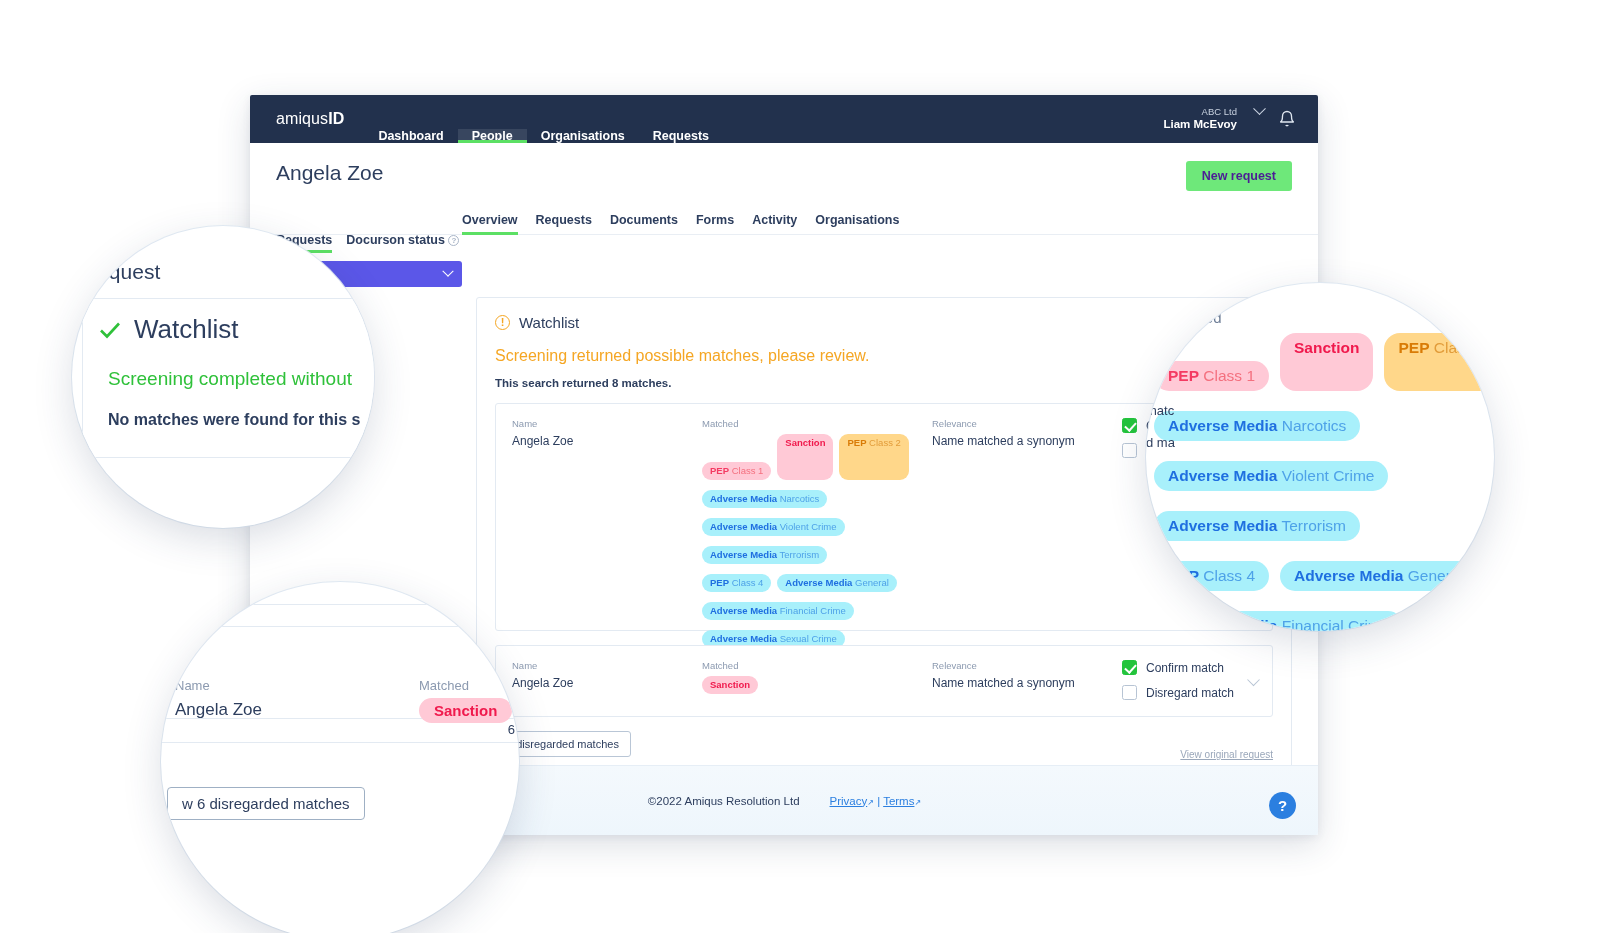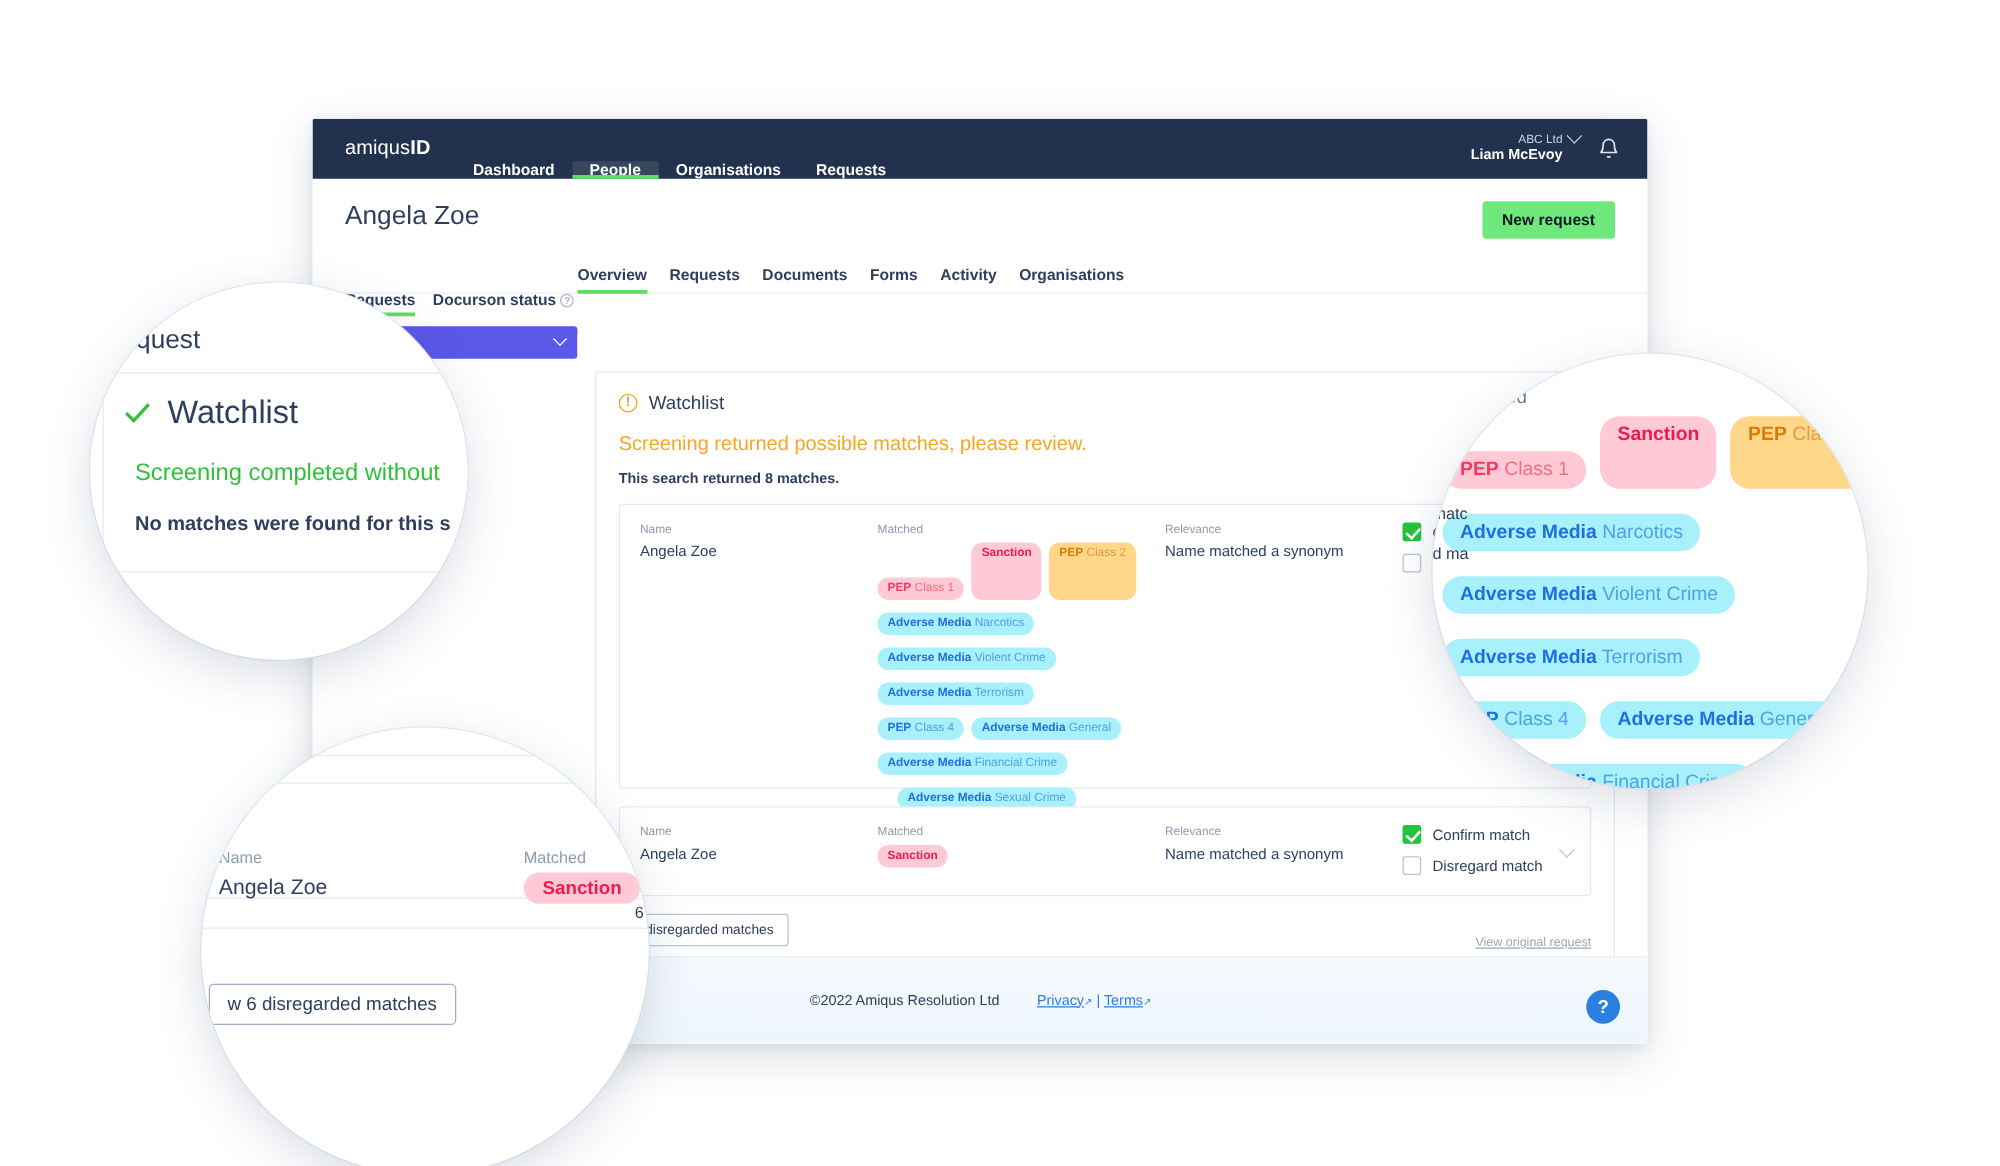--- a/index.html
+++ b/index.html
@@ -39,35 +39,35 @@
     position: relative; cursor: pointer; white-space: nowrap;
   }
   .nav-item.active { background: rgba(255,255,255,.10); }
   .nav-item.active::after {
     content:""; position:absolute; left:0; right:0; bottom:0;
     height:3px; background:#5ce064;
   }
   .nav-right {
     margin-left:auto; display:flex; align-items:center; gap:14px; padding-right:22px;
   }
-  .user-block { text-align:right; line-height:1.15; display:flex; align-items:flex-start; gap:5px;}
+  .user-block { text-align:right; line-height:1.15; display:flex; align-items:flex-start; gap:18px;}
   .user-org { font-size: 9.5px; color:#c9d2e0; font-weight:400; }
   .user-name { font-size: 11.5px; font-weight:700; color:#fff; }
   .chev-down { width:9px; height:9px; border-right:1.6px solid #c9d2e0; border-bottom:1.6px solid #c9d2e0; transform: rotate(45deg) translate(-2px,-2px); }
   .bell { width:18px; height:18px; }
 
   
   .page-header {
     padding: 18px 26px 0 26px;
     display:flex; align-items:flex-start; justify-content:space-between;
     background:#fff;
   }
   .page-title { font-size: 21px; color:#2d3e5e; font-weight:400; }
   .btn-new {
-    background:#6ee87a; color:#0f172a; border:none; border-radius:3px;
+    background:#6ee87a; color:#4c1d95; border:none; border-radius:3px;
     font-size: 12.5px; font-weight:700; padding: 8px 16px; cursor:pointer;
     box-shadow:none;
   }
 
   
   .tabs-row {
     display:flex; align-items:flex-end; gap:18px;
     padding: 14px 26px 0 212px;
     border-bottom:1px solid #e9eef4; background:#fff; height:44px;
   }
@@ -352,21 +352,21 @@
                 <div style="flex-basis: 100%; height: 0px;"></div>
                 <div class="tag tag-cyan" style="margin-left: 0px;"><b>Adverse Media</b><span> Violent Crime</span></div>
                 <div style="flex-basis: 100%; height: 0px;"></div>
                 <div class="tag tag-cyan" style="margin-left: 0px;"><b>Adverse Media</b><span> Terrorism</span></div>
                 <div style="flex-basis: 100%; height: 0px;"></div>
                 <div class="tag tag-cyan" style="margin-left: 0px;"><b>PEP</b><span> Class 4</span></div>
                 <div class="tag tag-cyan"><b>Adverse Media</b><span> General</span></div>
                 <div style="flex-basis: 100%; height: 0px;"></div>
                 <div class="tag tag-cyan" style="margin-left: 0px;"><b>Adverse Media</b><span> Financial Crime</span></div>
                 <div style="flex-basis: 100%; height: 0px;"></div>
-                <div class="tag tag-cyan" style="margin-left: 16px;"><b>Adverse Media</b><span> Sexual Crime</span></div>
+                <div class="tag tag-cyan" style="margin-left: 0px;"><b>Adverse Media</b><span> Sexual Crime</span></div>
                 <div style="flex-basis: 100%; height: 0px;"></div>
                 <div class="tag tag-cyan" style="margin-left: 0px;"><b>Adverse Media</b><span> Fraud</span></div>
               </div>
           </div>
           <div class="col-relevance">
             <div class="col-label">Relevance</div>
             <div class="col-value">Name matched a synonym</div>
           </div>
           <div class="col-actions">
             <div class="check-opt">

